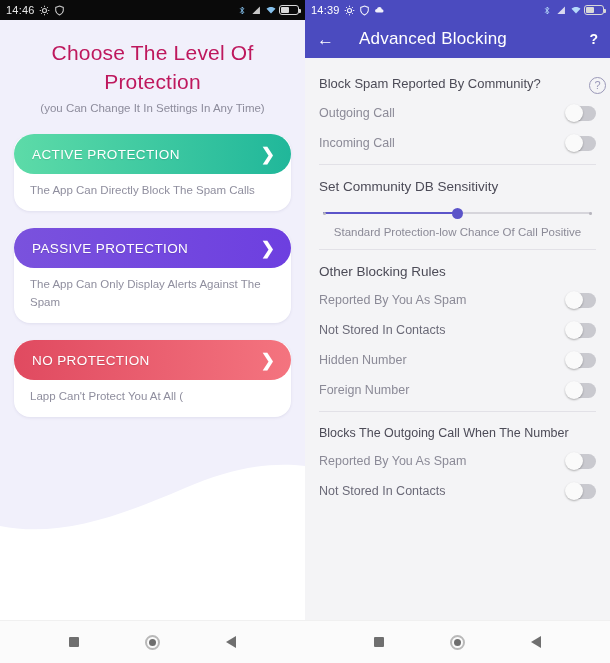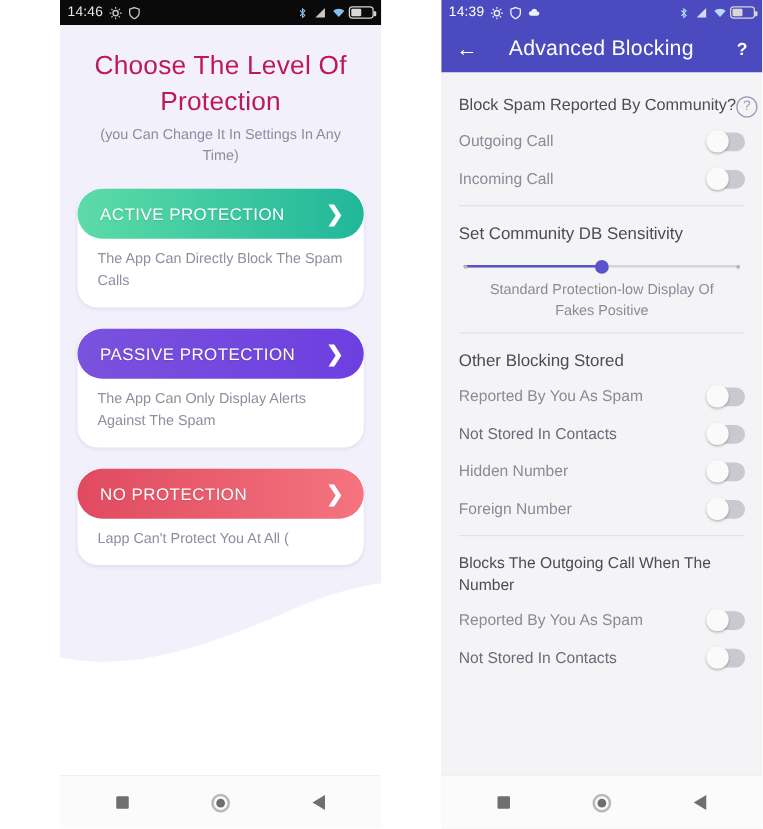--- a/index.html
+++ b/index.html
@@ -3,21 +3,21 @@
 <meta charset="utf-8">
 <style>
   * { box-sizing: border-box; margin: 0; padding: 0; }
   html, body {
     width: 610px; height: 663px;
     font-family: "Liberation Sans", sans-serif;
     background: #ffffff;
     overflow: hidden;
   }
   .screens { display: flex; width: 610px; height: 663px; }
-  .screen { width: 305px; height: 663px; position: relative; overflow: hidden; margin-left: 48px; }
+  .screen { width: 305px; height: 663px; position: relative; overflow: hidden; }
 
   
   #screen-left { background: #ffffff; }
   .status-bar-dark {
     height: 20px; background: #0a0a0a; color: #e8e8e8;
     display: flex; align-items: center; justify-content: space-between;
     padding: 0 6px; font-size: 11px; position: relative; z-index: 6;
   }
   .sb-left { display: flex; align-items: center; gap: 4px; }
   .sb-right { display: flex; align-items: center; gap: 3px; }
@@ -349,25 +349,25 @@
       <div class="sect-title">Set Community DB Sensitivity</div>
 
       <div class="slider-wrap">
         <div class="slider-track">
           <div class="slider-fill" style="width: 50%;"></div>
           <span class="slider-tick start"></span>
           <span class="slider-tick end"></span>
           <span class="slider-thumb" style="left: 50%;"></span>
         </div>
       </div>
-      <div class="slider-caption">Standard Protection-low Display Of Fakes Positive</div>
+      <div class="slider-caption">Standard Protection-low Chance Of Call Positive</div>
 
       <div class="divider"></div>
 
-      <div class="sect-title">Other Blocking Stored</div>
+      <div class="sect-title">Other Blocking Rules</div>
 
       <div class="row">
         <span class="row-label">Reported By You As Spam</span>
         <span class="switch">
             <span class="knob"></span>
           </span>
       </div>
       <div class="row">
         <span class="row-label dark">Not Stored In Contacts</span>
         <span class="switch">

